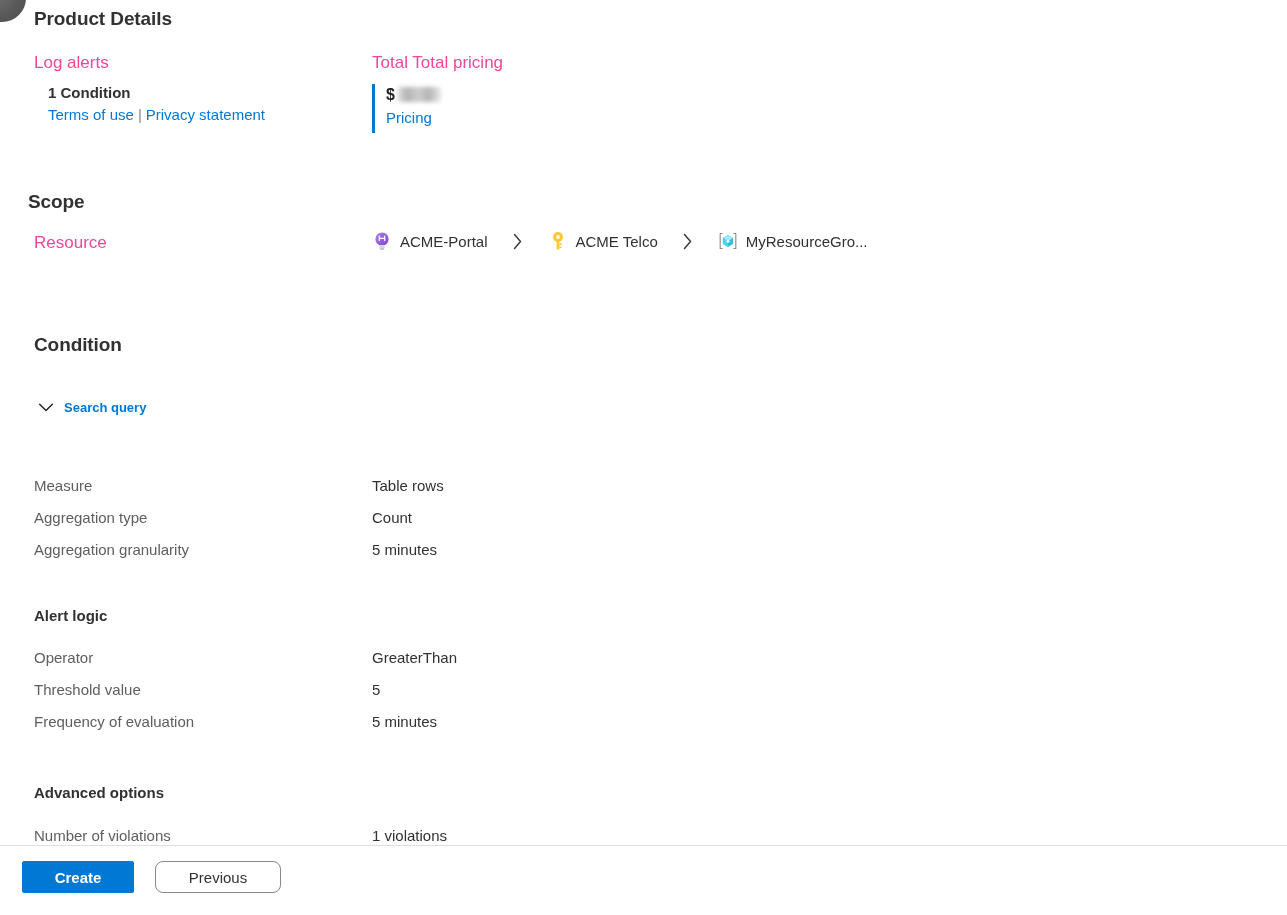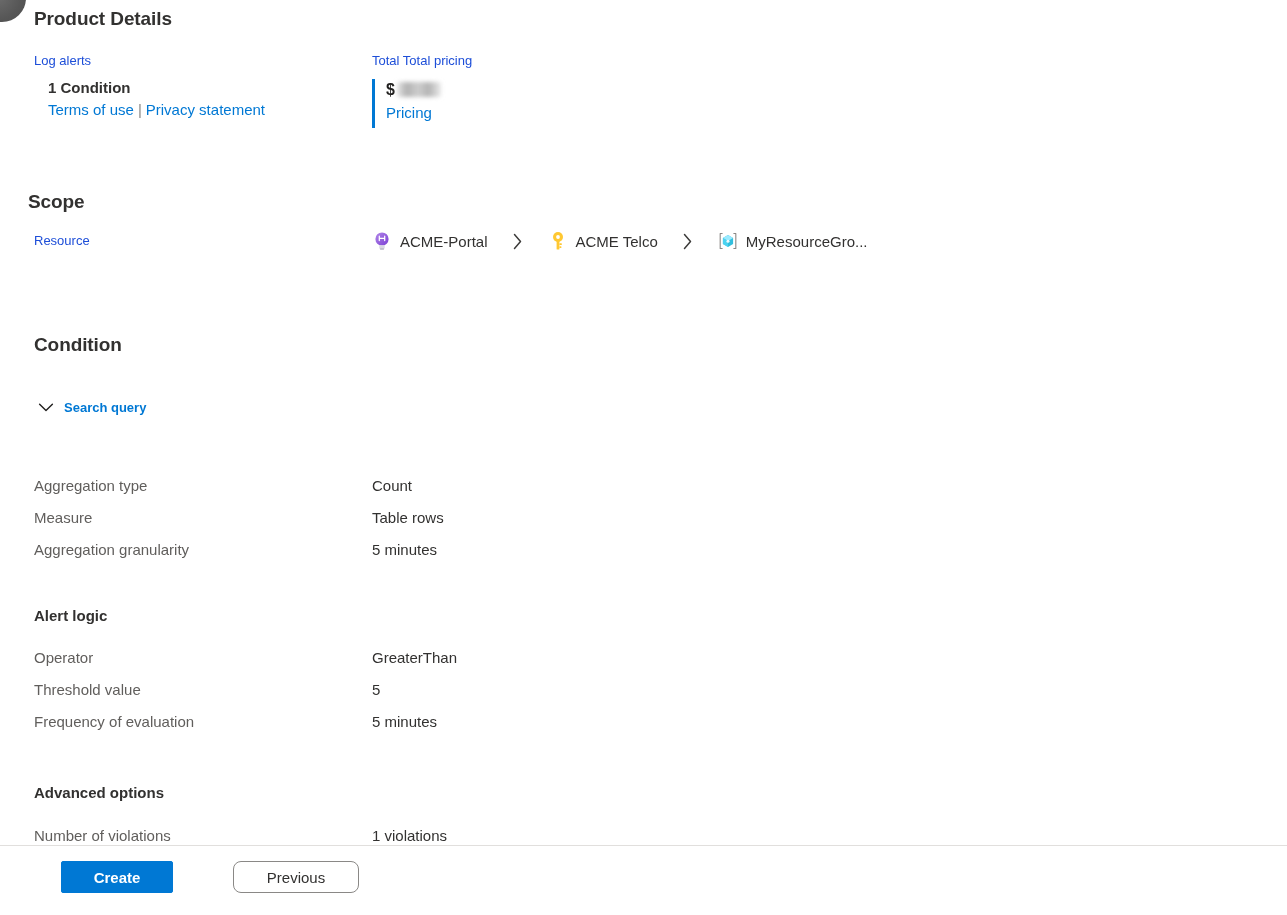--- a/index.html
+++ b/index.html
@@ -53,22 +53,22 @@
 
   h3.sub-title {
     font-size: 15px;
     font-weight: 600;
     color: #323130;
     margin: 0;
     line-height: 1.3;
   }
 
   .lbl {
-    font-size: 13px;
-    color: #1d4ed8;
+    font-size: 17px;
+    color: #ec4899;
     font-weight: 400;
     line-height: 1.35;
   }
 
   a.link, .link {
     color: #0078d4;
     font-size: 15px;
     text-decoration: none;
     cursor: pointer;
   }
@@ -307,21 +307,20 @@
     top: 15px;
     display: flex;
     gap: 21px;
     align-items: center;
   }
   button {
     font-family: "Liberation Sans", "DejaVu Sans", sans-serif;
     font-size: 15px;
     cursor: pointer;
     box-sizing: border-box;
-    margin-left: 39px;
   }
   .btn-primary {
     background: #0078d4;
     color: #ffffff;
     border: 1px solid #0078d4;
     border-radius: 2px;
     height: 32px;
     min-width: 112px;
     padding: 0 16px;
     font-weight: 600;
@@ -445,26 +444,26 @@
         <svg width="16" height="11" viewBox="0 0 16 11" aria-hidden="true">
           <path d="M1.6 2.2L8 8.4l6.4-6.2" stroke="#201f1e" stroke-width="1.4" fill="none" stroke-linecap="round" stroke-linejoin="round"></path>
         </svg>
       </span>
       <span class="qlabel">Search query</span>
     </div>
   </section>
 
   <div class="kv-list" id="measure-list">
     <div class="kv-row">
+      <span class="k">Measure</span>
+      <span class="v">Table rows</span>
+    </div>
+    <div class="kv-row">
       <span class="k">Aggregation type</span>
       <span class="v">Count</span>
-    </div>
-    <div class="kv-row">
-      <span class="k">Measure</span>
-      <span class="v">Table rows</span>
     </div>
     <div class="kv-row">
       <span class="k">Aggregation granularity</span>
       <span class="v">5 minutes</span>
     </div>
   </div>
 
   <h3 class="sub-title" id="alertlogic-head">Alert logic</h3>
 
   <div class="kv-list" id="alertlogic-list">

